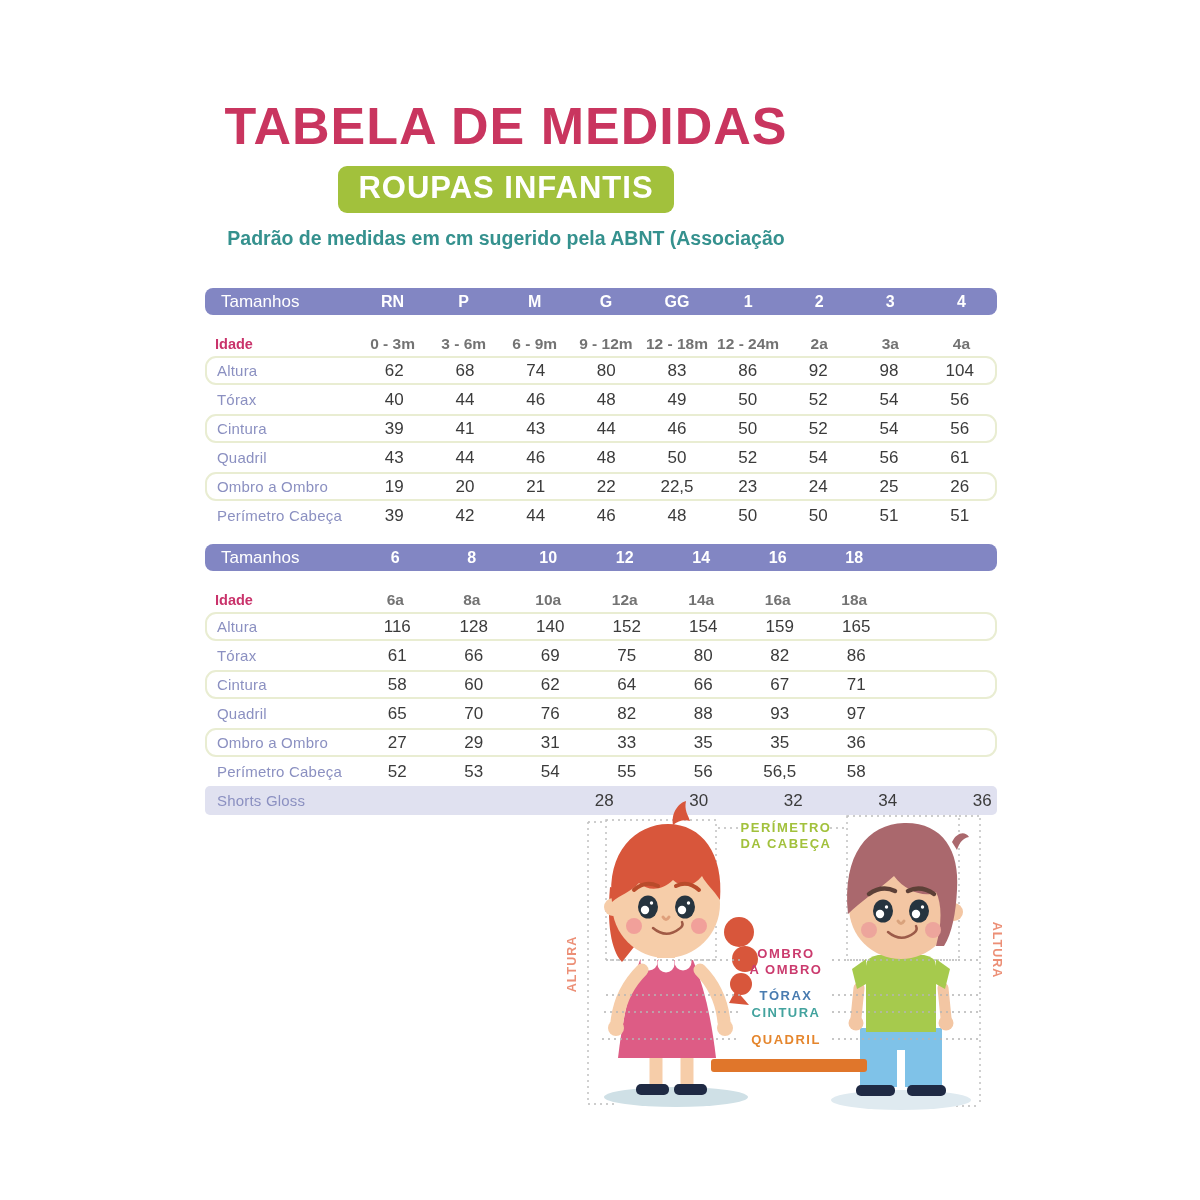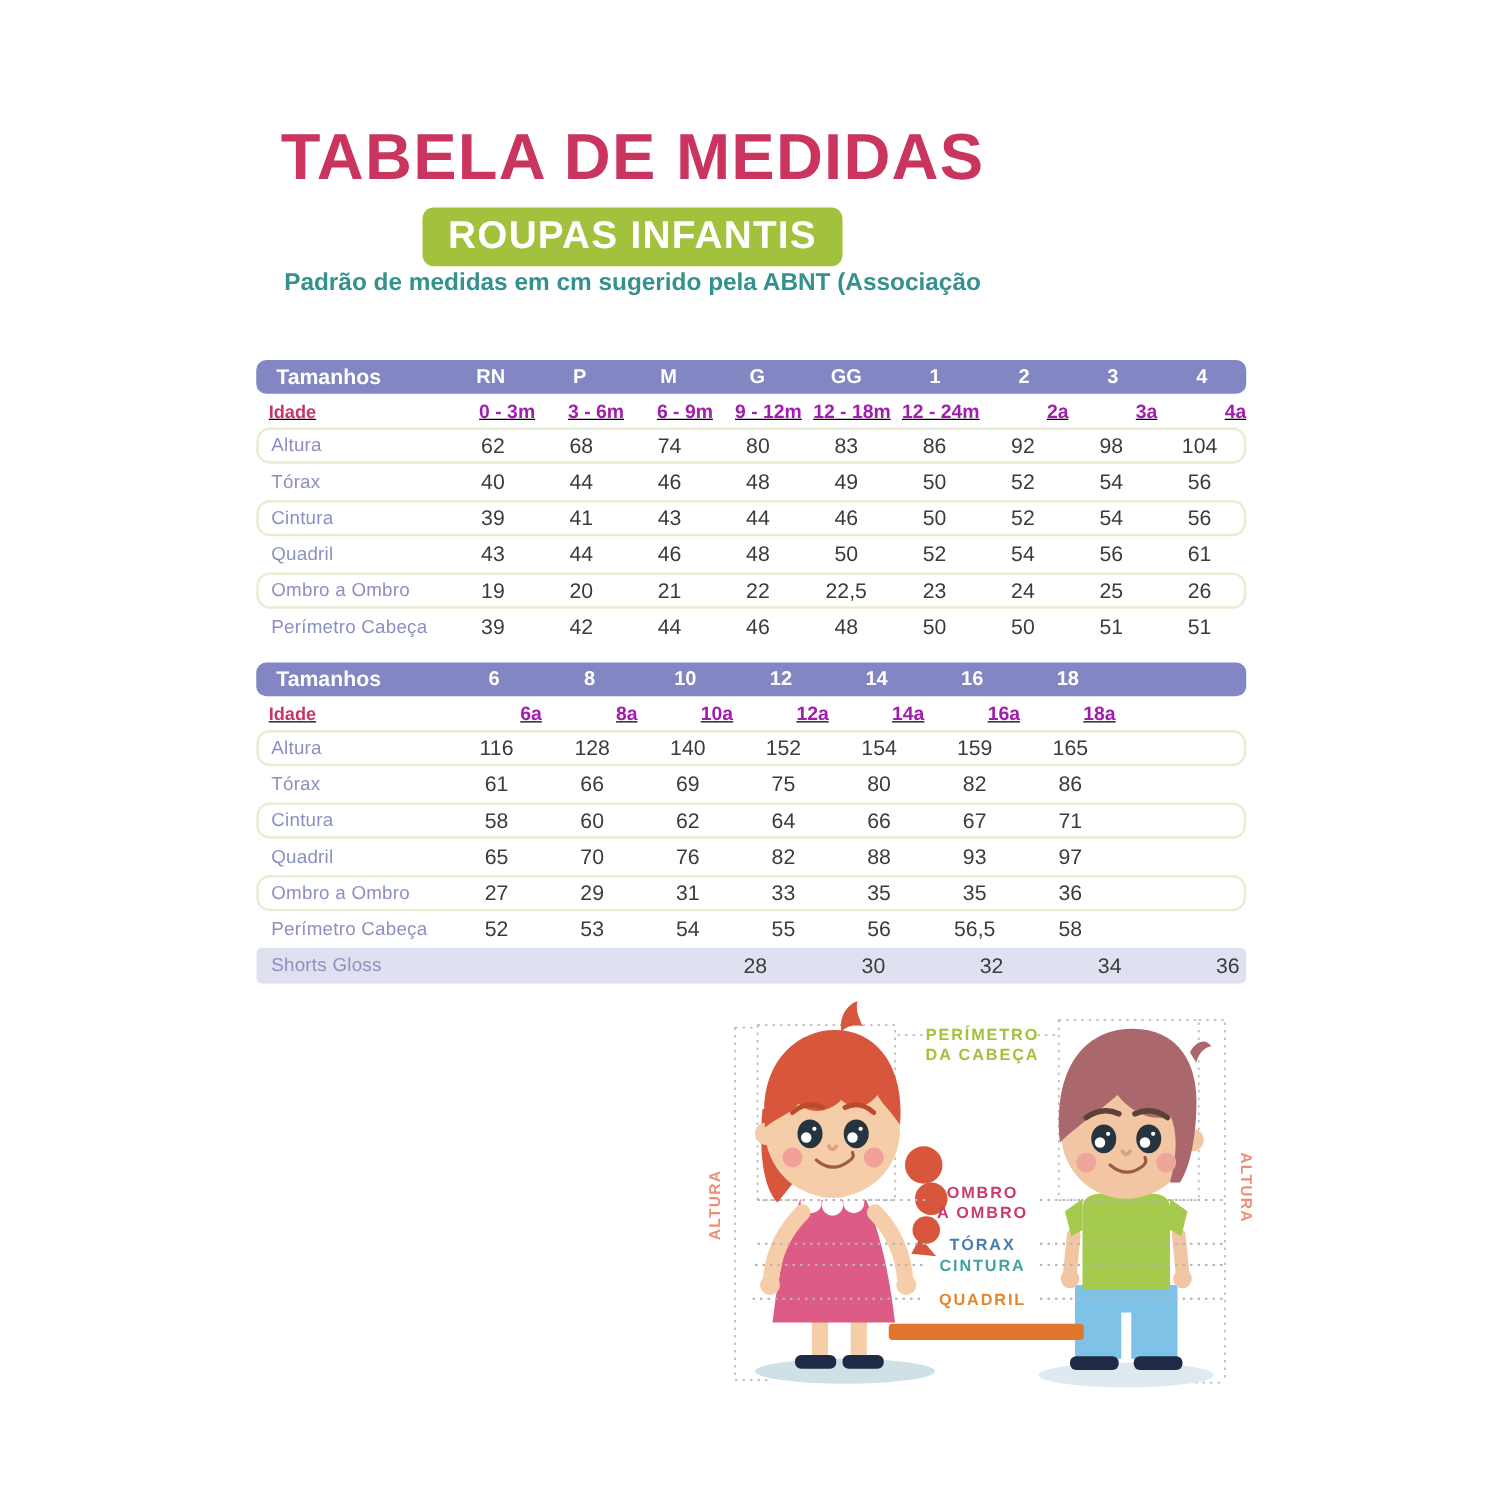--- a/index.html
+++ b/index.html
@@ -4,35 +4,35 @@
 <style>
   html,body{margin:0;padding:0;background:#fff;}
   .page{position:relative;width:1200px;height:1200px;background:#ffffff;overflow:hidden;
         font-family:"Liberation Sans",sans-serif;}
 
   
   .hdr{position:absolute;top:0;left:0;width:1012px;text-align:center;}
   .title{margin:96px 0 0 0;font-size:52px;font-weight:bold;letter-spacing:1px;color:#c9355f;}
   .badge{display:inline-block;margin-top:10px;background:#a2c13c;color:#fff;
          font-size:31px;font-weight:bold;letter-spacing:1px;padding:4px 20px 7px;border-radius:9px;text-align:center;}
-  .subtitle{margin:0 0 0 0;color:#35918e;font-size:19.5px;font-weight:bold;line-height:1.42;}
+  .subtitle{margin:12px 0 0 0;color:#35918e;font-size:19.5px;font-weight:bold;line-height:1.42;}
 
   
   .tables{position:absolute;left:205px;top:288px;width:792px;}
   .size-table{width:100%;}
   .size-table + .size-table{margin-top:14px;}
   .row{display:grid;align-items:center;box-sizing:border-box;}
   .t1{grid-template-columns:152px repeat(9,1fr);}
   .t2{grid-template-columns:152px repeat(7,76.5px) 1fr;}
   .thead{height:27px;background:#8286c3;border-radius:8px;color:#fff;}
-  .th-label{font-weight:bold;font-size:17px;padding-left:16px;}
+  .th-label{font-weight:normal;font-size:17px;padding-left:16px;}
   .th-col{font-weight:bold;font-size:16px;text-align:center;}
-  .agerow{height:25px;margin-top:2px;text-decoration:underline;}
+  .agerow{height:25px;margin-top:16px;}
   .age-label{color:#c9336b;font-weight:bold;font-size:14.5px;padding-left:10px;}
-  .age-val{color:#a21caf;font-weight:bold;font-size:15.5px;text-align:right;}
+  .age-val{color:#737373;font-weight:bold;font-size:15.5px;text-align:center;}
   .datarow{height:29px;}
   .d-label{color:#8b90c1;font-size:15px;letter-spacing:.2px;padding-left:10px;}
   .d-val{color:#3b3b3b;font-size:17px;text-align:center;}
   .boxed{border:2px solid #e9edd2;border-radius:11px;background:#fff;}
   .plain{border:2px solid transparent;}
   .hl{background:#e0e1f0;border-radius:5px;border:2px solid transparent;gap:18px;}
 
   
   .logo{position:absolute;left:190px;top:880px;width:350px;text-align:center;
         font-family:"Liberation Serif",serif;font-weight:bold;color:#3b3e4c;

